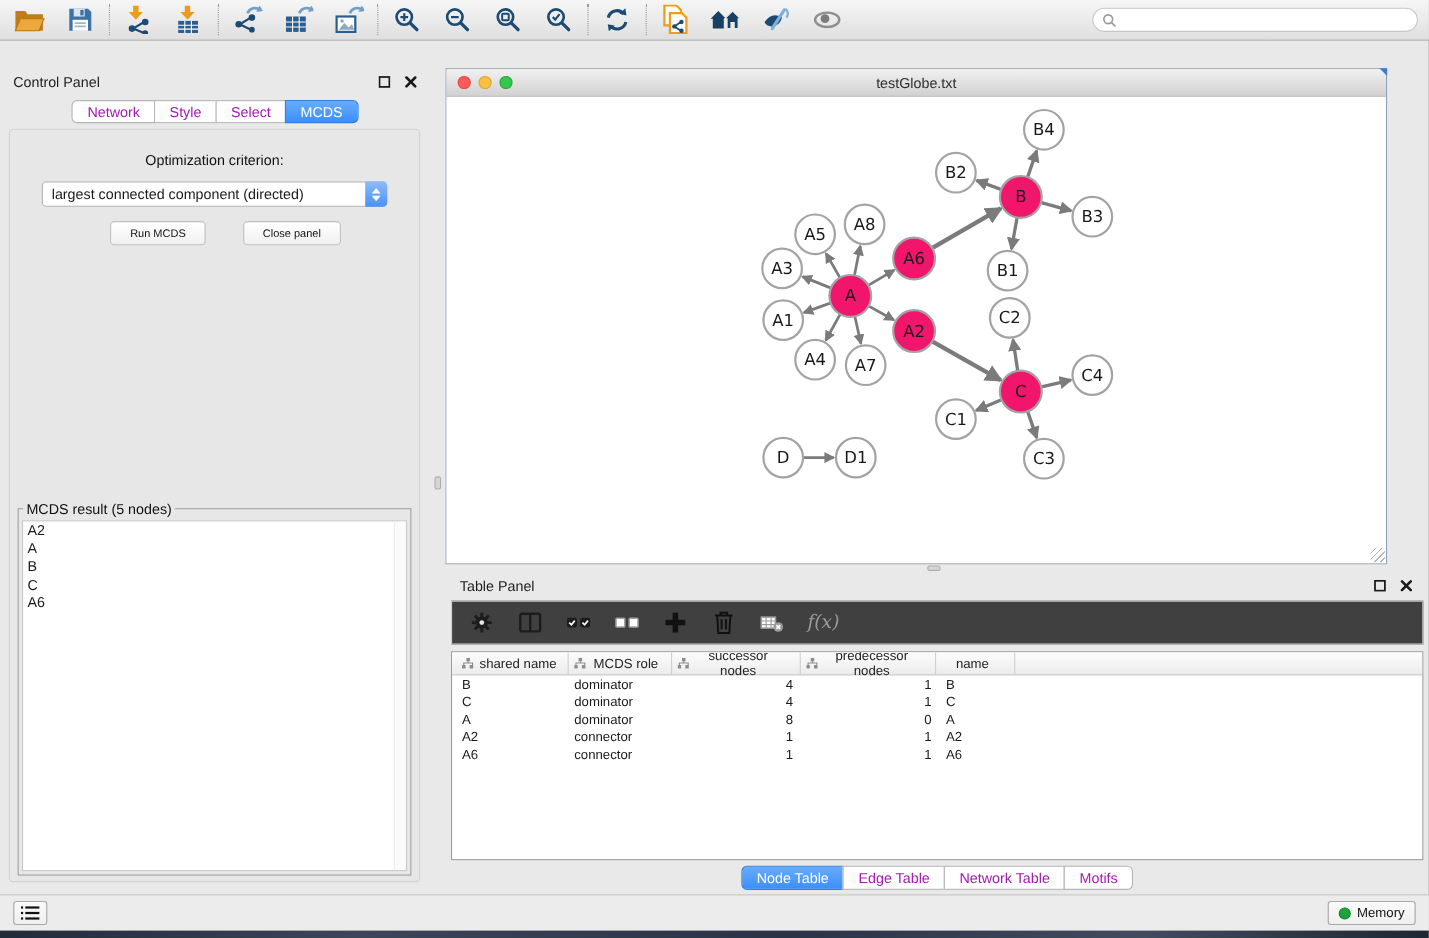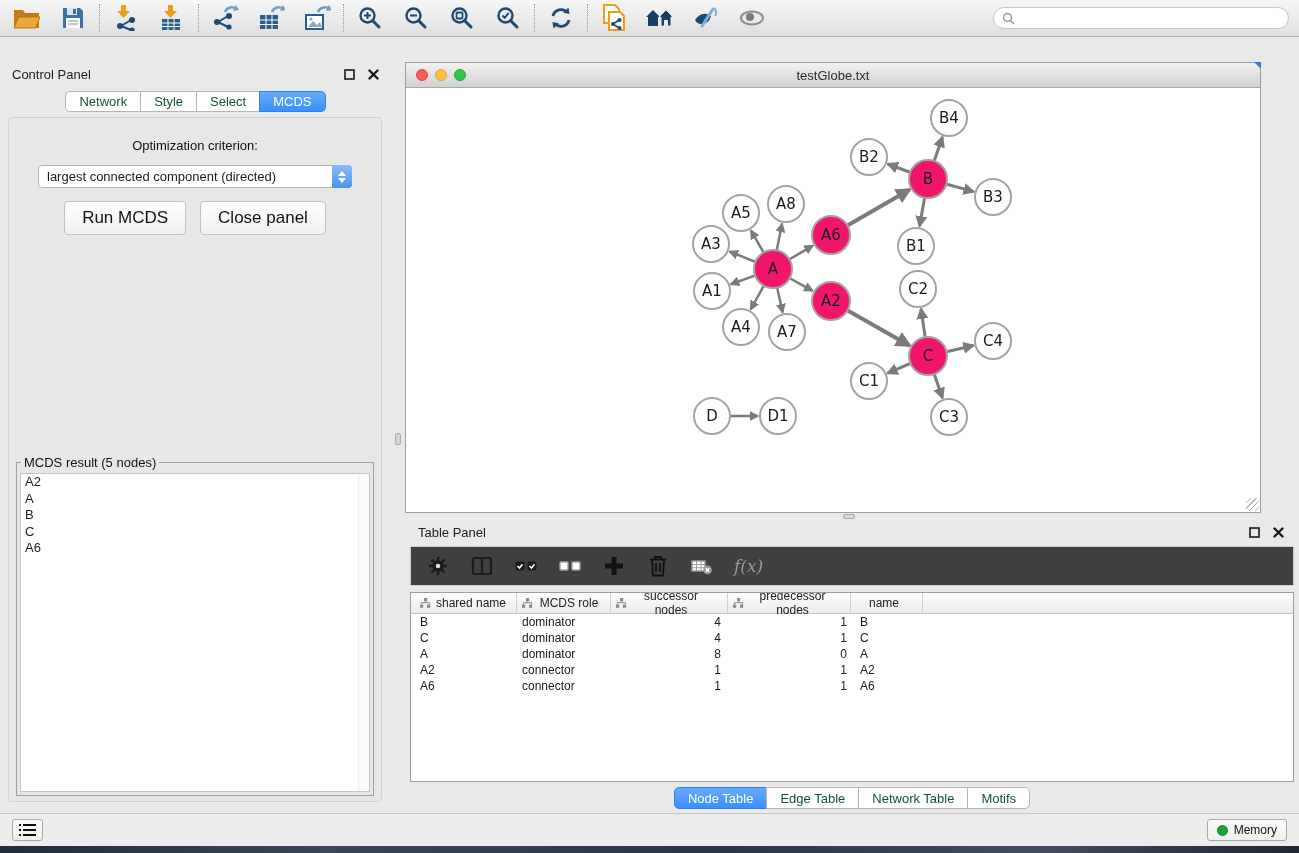--- a/index.html
+++ b/index.html
@@ -37,21 +37,21 @@
     display:flex; align-items:center; padding:0 8px; gap:5px;
   }
   .search input { border:none; outline:none; flex:1; font-size:12px; background:transparent; font-family:"Liberation Sans",sans-serif; }
   
   .control-panel { position:absolute; left:0; top:62px; width:391px; height:748px; }
   .cp-header { height:24px; display:flex; align-items:center; padding:0 12px; font-size:13px; color:#1d1d1d; }
   .panel-winbtns { margin-left:auto; display:flex; gap:13px; align-items:center; }
   .cp-tabs { display:flex; justify-content:center; margin-top:5px; position:relative; z-index:2; }
   .seg {
     font-size:13px; height:21px; padding:0 13px; display:flex; align-items:center;
-    background:#fff; border:1px solid #b5b5b5; margin-left:-1px; color:#14532d;
+    background:#fff; border:1px solid #b5b5b5; margin-left:-1px; color:#a21caf;
   }
   .seg.first { border-radius:5px 0 0 5px; margin-left:0; }
   .seg.last  { border-radius:0 5px 5px 0; }
   .seg.selected { background:linear-gradient(#67acfc,#3b8ff9); border-color:#2f80e8; color:#fff; }
   .cp-box {
     position:absolute; left:8px; right:9px; top:55px; bottom:8px;
     background:#e7e7e7; border:1px solid #d2d2d2; border-radius:4px;
   }
   .opt-label { margin-top:20px; text-align:center; font-size:13px; color:#111; }
   .dropdown {
@@ -61,22 +61,22 @@
   .dd-text { flex:1; padding-left:8px; white-space:nowrap; overflow:hidden; }
   .dd-stepper {
     width:20px; height:23px; margin:-1px -1px -1px 0; border-radius:0 4px 4px 0;
     background:linear-gradient(#8cbbfa,#4a92f4);
     display:flex; flex-direction:column; align-items:center; justify-content:center; gap:2px;
   }
   .tri-up   { width:0;height:0;border-left:4px solid transparent;border-right:4px solid transparent;border-bottom:5px solid #fff; }
   .tri-down { width:0;height:0;border-left:4px solid transparent;border-right:4px solid transparent;border-top:5px solid #fff; }
   .cp-buttons { display:flex; justify-content:center; gap:14px; margin-top:13px; }
   .btn {
-    height:34px; padding:0 17px; font-size:17px; display:flex; align-items:center;
-    background:linear-gradient(#ffffff,#f0f0f0); border:1px solid #c2c2c2; border-radius:4px; color:#111;
+    height:22px; padding:0 17px; font-size:10px; display:flex; align-items:center;
+    background:linear-gradient(#ffffff,#f0f0f0); border:1px solid #c2c2c2; border-radius:4px; color:#111;margin-left:20px;
   }
   .result-group {
     position:absolute; left:7px; right:7px; top:337px; bottom:5px;
     border:1px solid #a0a0a0;
   }
   .result-group legend { font-size:13px; margin-left:4px; padding:0 3px; color:#111; }
   .result-list {
     position:absolute; left:3px; right:3px; top:3px; bottom:3px;
     background:#fff; border:1px solid #c6c6c6; overflow:hidden; font-size:13px;
   }

